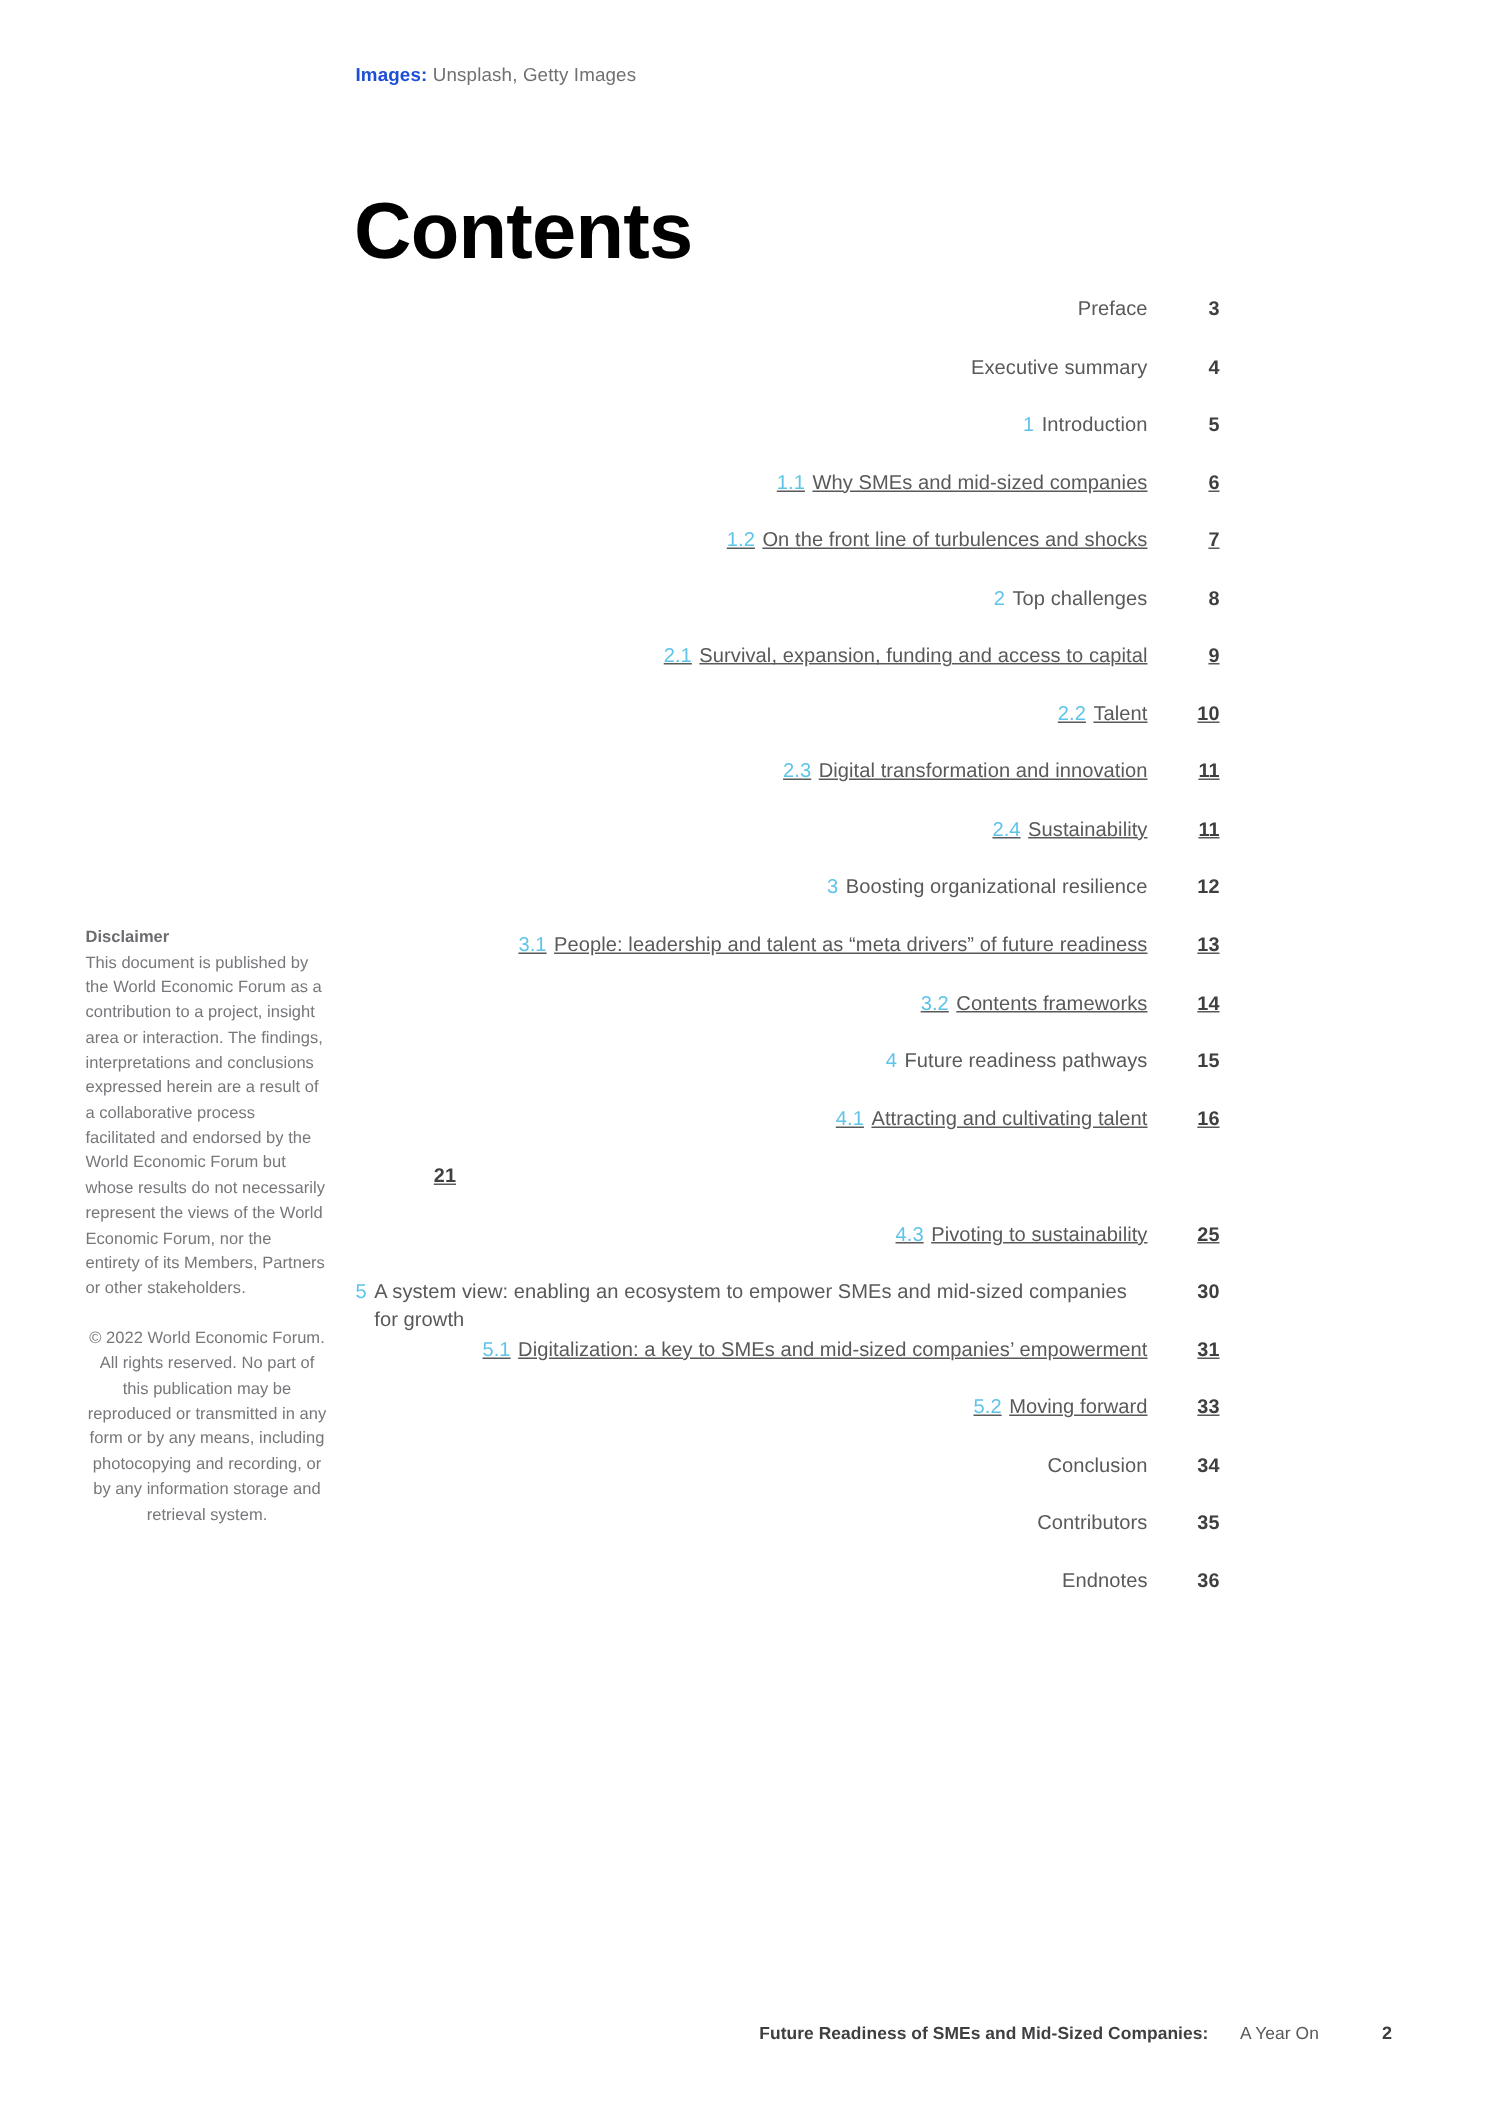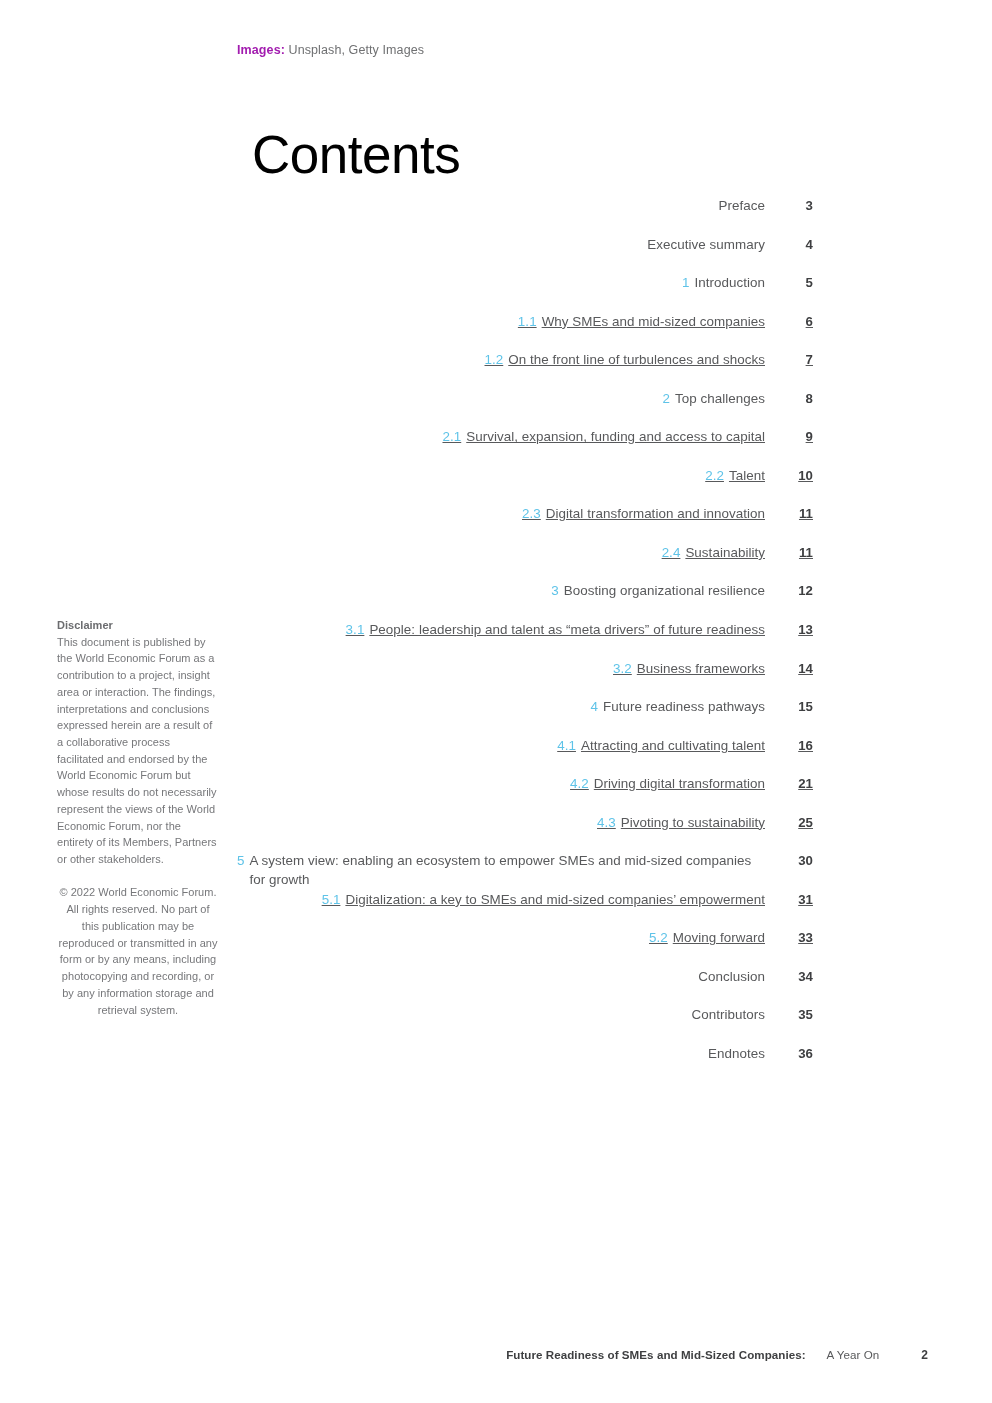--- a/index.html
+++ b/index.html
@@ -26,30 +26,30 @@
     position: absolute;
     left: 237px;
     top: 43px;
     font-size: 12.5px;
     color: #6f7072;
     letter-spacing: 0.1px;
     white-space: nowrap;
   }
   .credits .lbl {
     font-weight: bold;
-    color: #a21caf;
+    color: #1d4ed8;
   }
 
   
   .page-title {
     position: absolute;
-    left: 252px;
+    left: 236px;
     top: 92px;
     font-size: 53px;
-    font-weight: normal;
+    font-weight: bold;
     color: #000000;
     letter-spacing: -0.5px;
     line-height: 1;
   }
 
   
   .sidenote {
     position: absolute;
     left: 57px;
     top: 617px;
@@ -249,43 +249,39 @@
       <div class="toc-row sub">
         <div class="toc-label">
           <span class="toc-num">3.1</span>
           <span class="toc-text">People: leadership and talent as “meta drivers” of future readiness</span>
         </div>
         <div class="toc-page">13</div>
       </div>
       <div class="toc-row sub">
         <div class="toc-label">
           <span class="toc-num">3.2</span>
-          <span class="toc-text">Business frameworks</span>
+          <span class="toc-text">Contents frameworks</span>
         </div>
         <div class="toc-page">14</div>
       </div>
       <div class="toc-row">
         <div class="toc-label">
           <span class="toc-num">4</span>
           <span class="toc-text">Future readiness pathways</span>
         </div>
         <div class="toc-page">15</div>
       </div>
       <div class="toc-row sub">
         <div class="toc-label">
           <span class="toc-num">4.1</span>
           <span class="toc-text">Attracting and cultivating talent</span>
         </div>
         <div class="toc-page">16</div>
       </div>
       <div class="toc-row sub">
-        <div class="toc-label">
-          <span class="toc-num">4.2</span>
-          <span class="toc-text">Driving digital transformation</span>
-        </div>
         <div class="toc-page">21</div>
       </div>
       <div class="toc-row sub">
         <div class="toc-label">
           <span class="toc-num">4.3</span>
           <span class="toc-text">Pivoting to sustainability</span>
         </div>
         <div class="toc-page">25</div>
       </div>
       <div class="toc-row">

